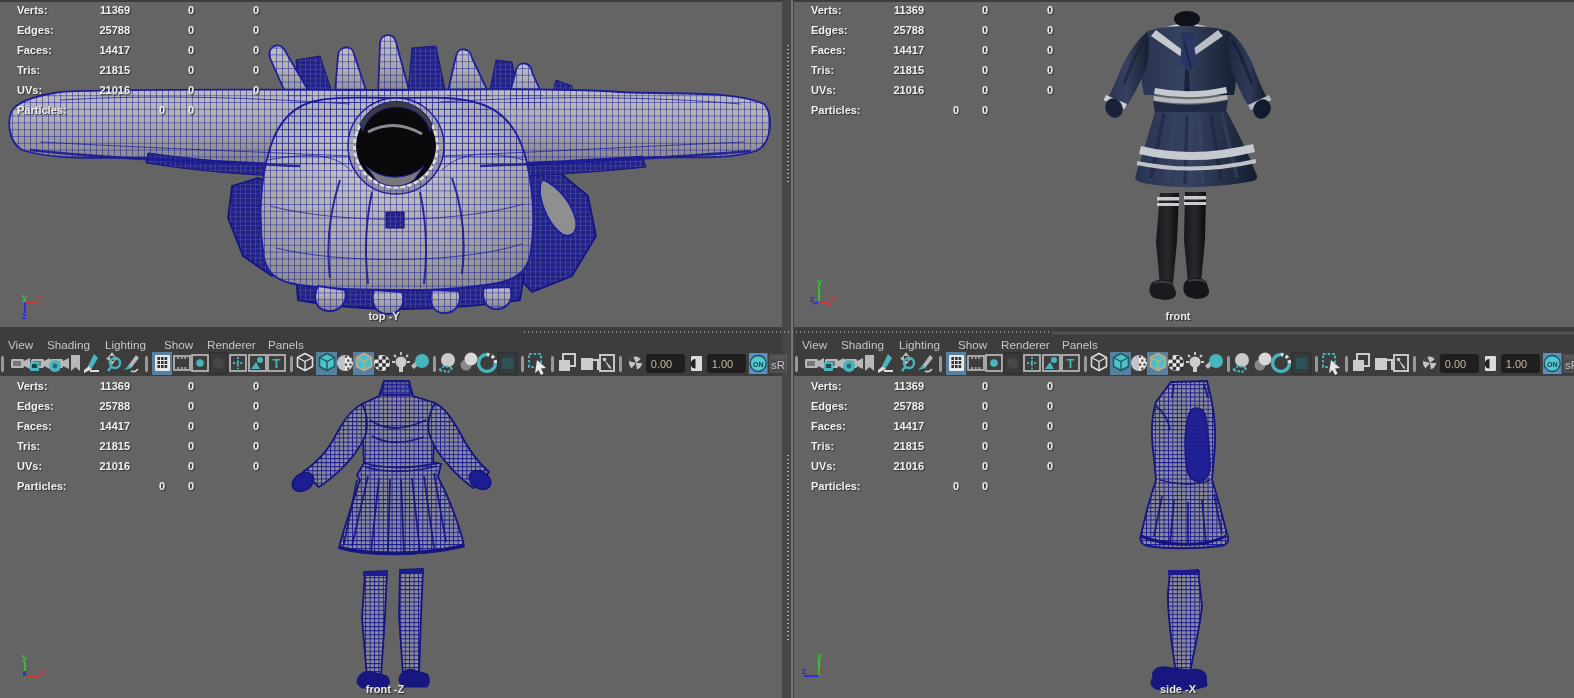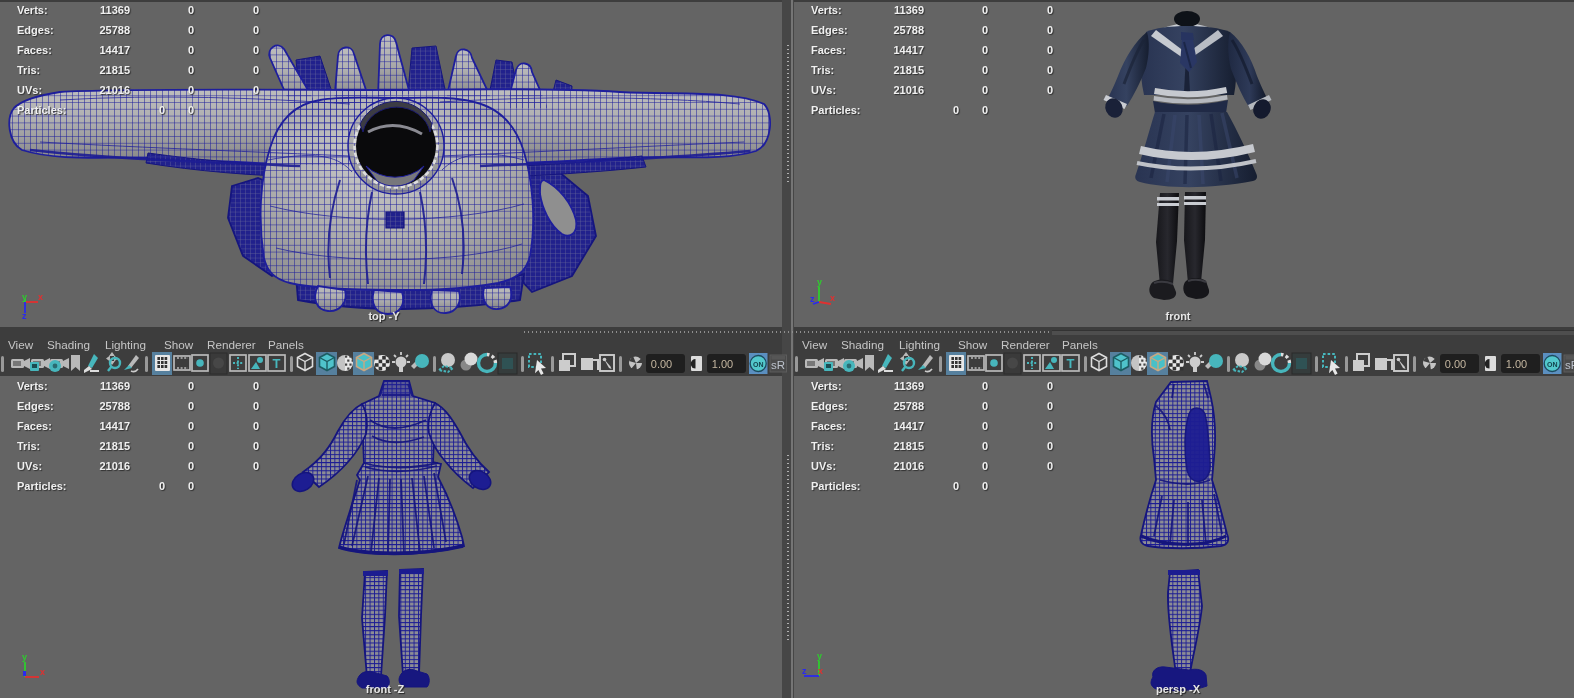--- a/index.html
+++ b/index.html
@@ -638,18 +638,18 @@
 <div class="hud" style="left:811px;top:480px;">Particles:</div>
 <div class="hud hr" style="left:919px;top:480px;width:40px;">0</div>
 <div class="hud hr" style="left:948px;top:480px;width:40px;">0</div>
 <svg class="giz" style="left:801px;top:652px;" width="46" height="46" viewBox="-18 -24 46 46">
       <line x1="0" y1="0" x2="0" y2="-15" stroke="#2ecc2e" stroke-width="1.8"></line>
       <line x1="0" y1="0" x2="-15" y2="0" stroke="#2a2aee" stroke-width="1.8"></line>
       <text x="-17" y="-2" fill="#2a2aee" style="font-family:'Liberation Sans',sans-serif;font-size:9px;font-weight:bold">z</text>
       <text x="-2" y="-17" fill="#2ecc2e" style="font-family:'Liberation Sans',sans-serif;font-size:9px;font-weight:bold">y</text>
       <text x="-1" y="-2" fill="#e03030" style="font-family:'Liberation Sans',sans-serif;font-size:9px;font-weight:bold">x</text>
     </svg>
-<div class="vlabel" style="left:1178px;top:683px;">persp -X</div>
+<div class="vlabel" style="left:1178px;top:683px;">side -X</div>
 <div class="vsplit">
       <div class="edge"></div>
 <div class="vdots" style="top:45px;height:140px;"></div>
 <div class="vdots" style="top:455px;height:185px;"></div>
 </div>
 </div>
 </body></html>

